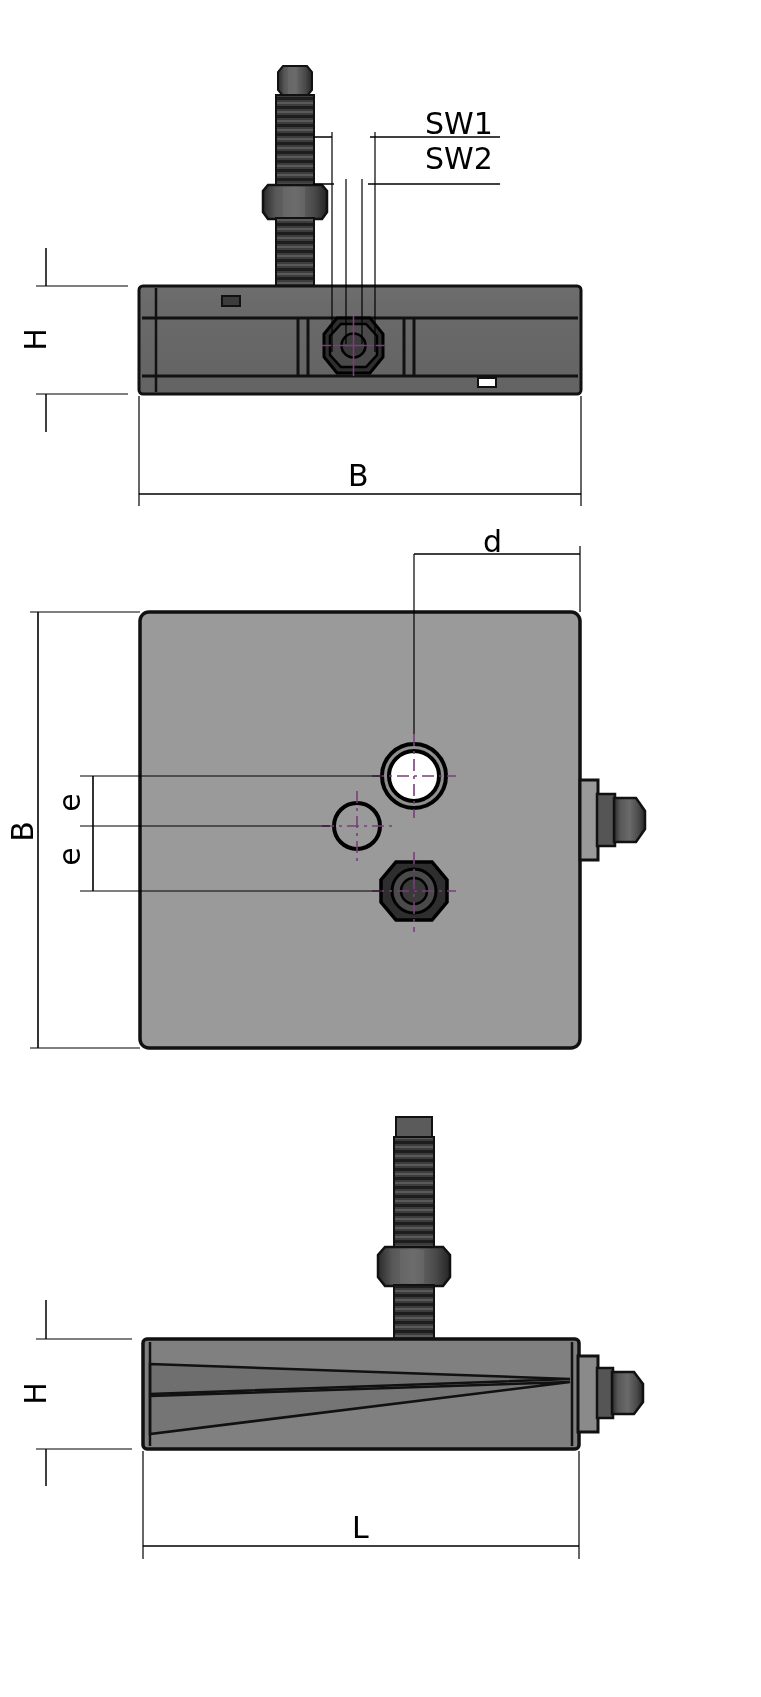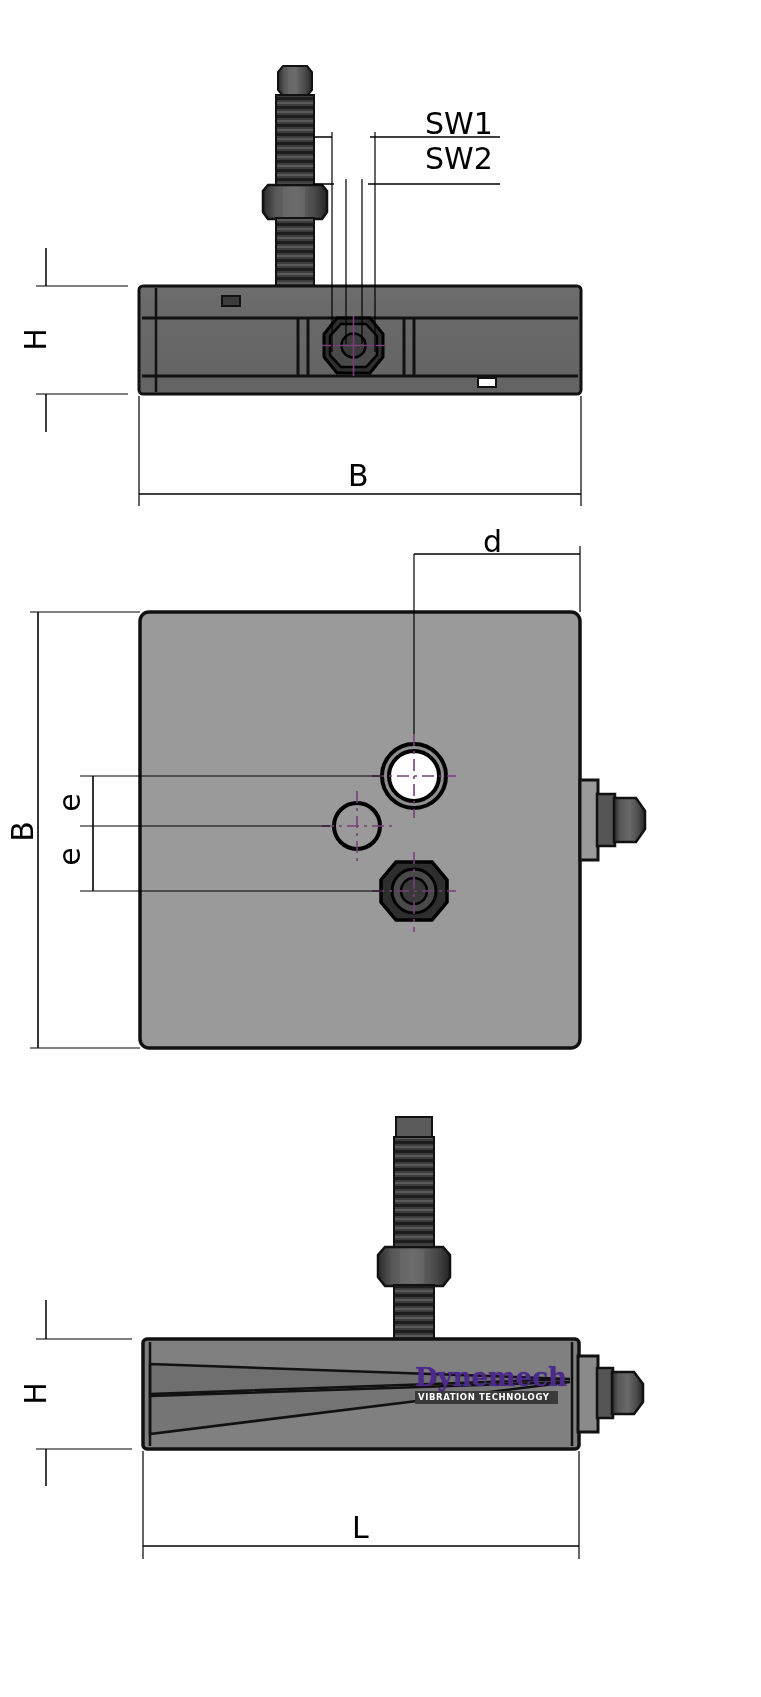--- a/index.html
+++ b/index.html
@@ -236,22 +236,14 @@
 <div class="lbl rot" style="left:12px;top:780px;font-size:30px;transform:rotate(-90deg);">B</div>
 
 <div class="lbl rot" style="left:60px;top:751px;font-size:30px;transform:rotate(-90deg);">e</div>
 
 <div class="lbl rot" style="left:60px;top:805px;font-size:30px;transform:rotate(-90deg);">e</div>
 
 <div class="lbl rot" style="left:24px;top:1342px;font-size:30px;transform:rotate(-90deg);">H</div>
 
 <div class="lbl" style="left:352px;top:1476px;font-size:30px;">L</div>
 
-<div style="position:absolute;left:415px;top:1330px;width:148px;">
-  <div style="font-family:'DejaVu Serif','Liberation Serif',serif;font-weight:700;
-              font-size:26px;color:#4b2a8c;line-height:1;letter-spacing:0px;
-              text-shadow:0 0 1px #4b2a8c;">Dynemech</div>
-  <div style="background:#3a3a3a;color:#ffffff;font-size:8.5px;letter-spacing:0.6px;
-              font-weight:700;padding:2px 2px 2px 3px;width:138px;line-height:1;
-              margin-top:1px;">VIBRATION TECHNOLOGY</div>
+
 </div>
 
-</div>
-
 </body></html>

